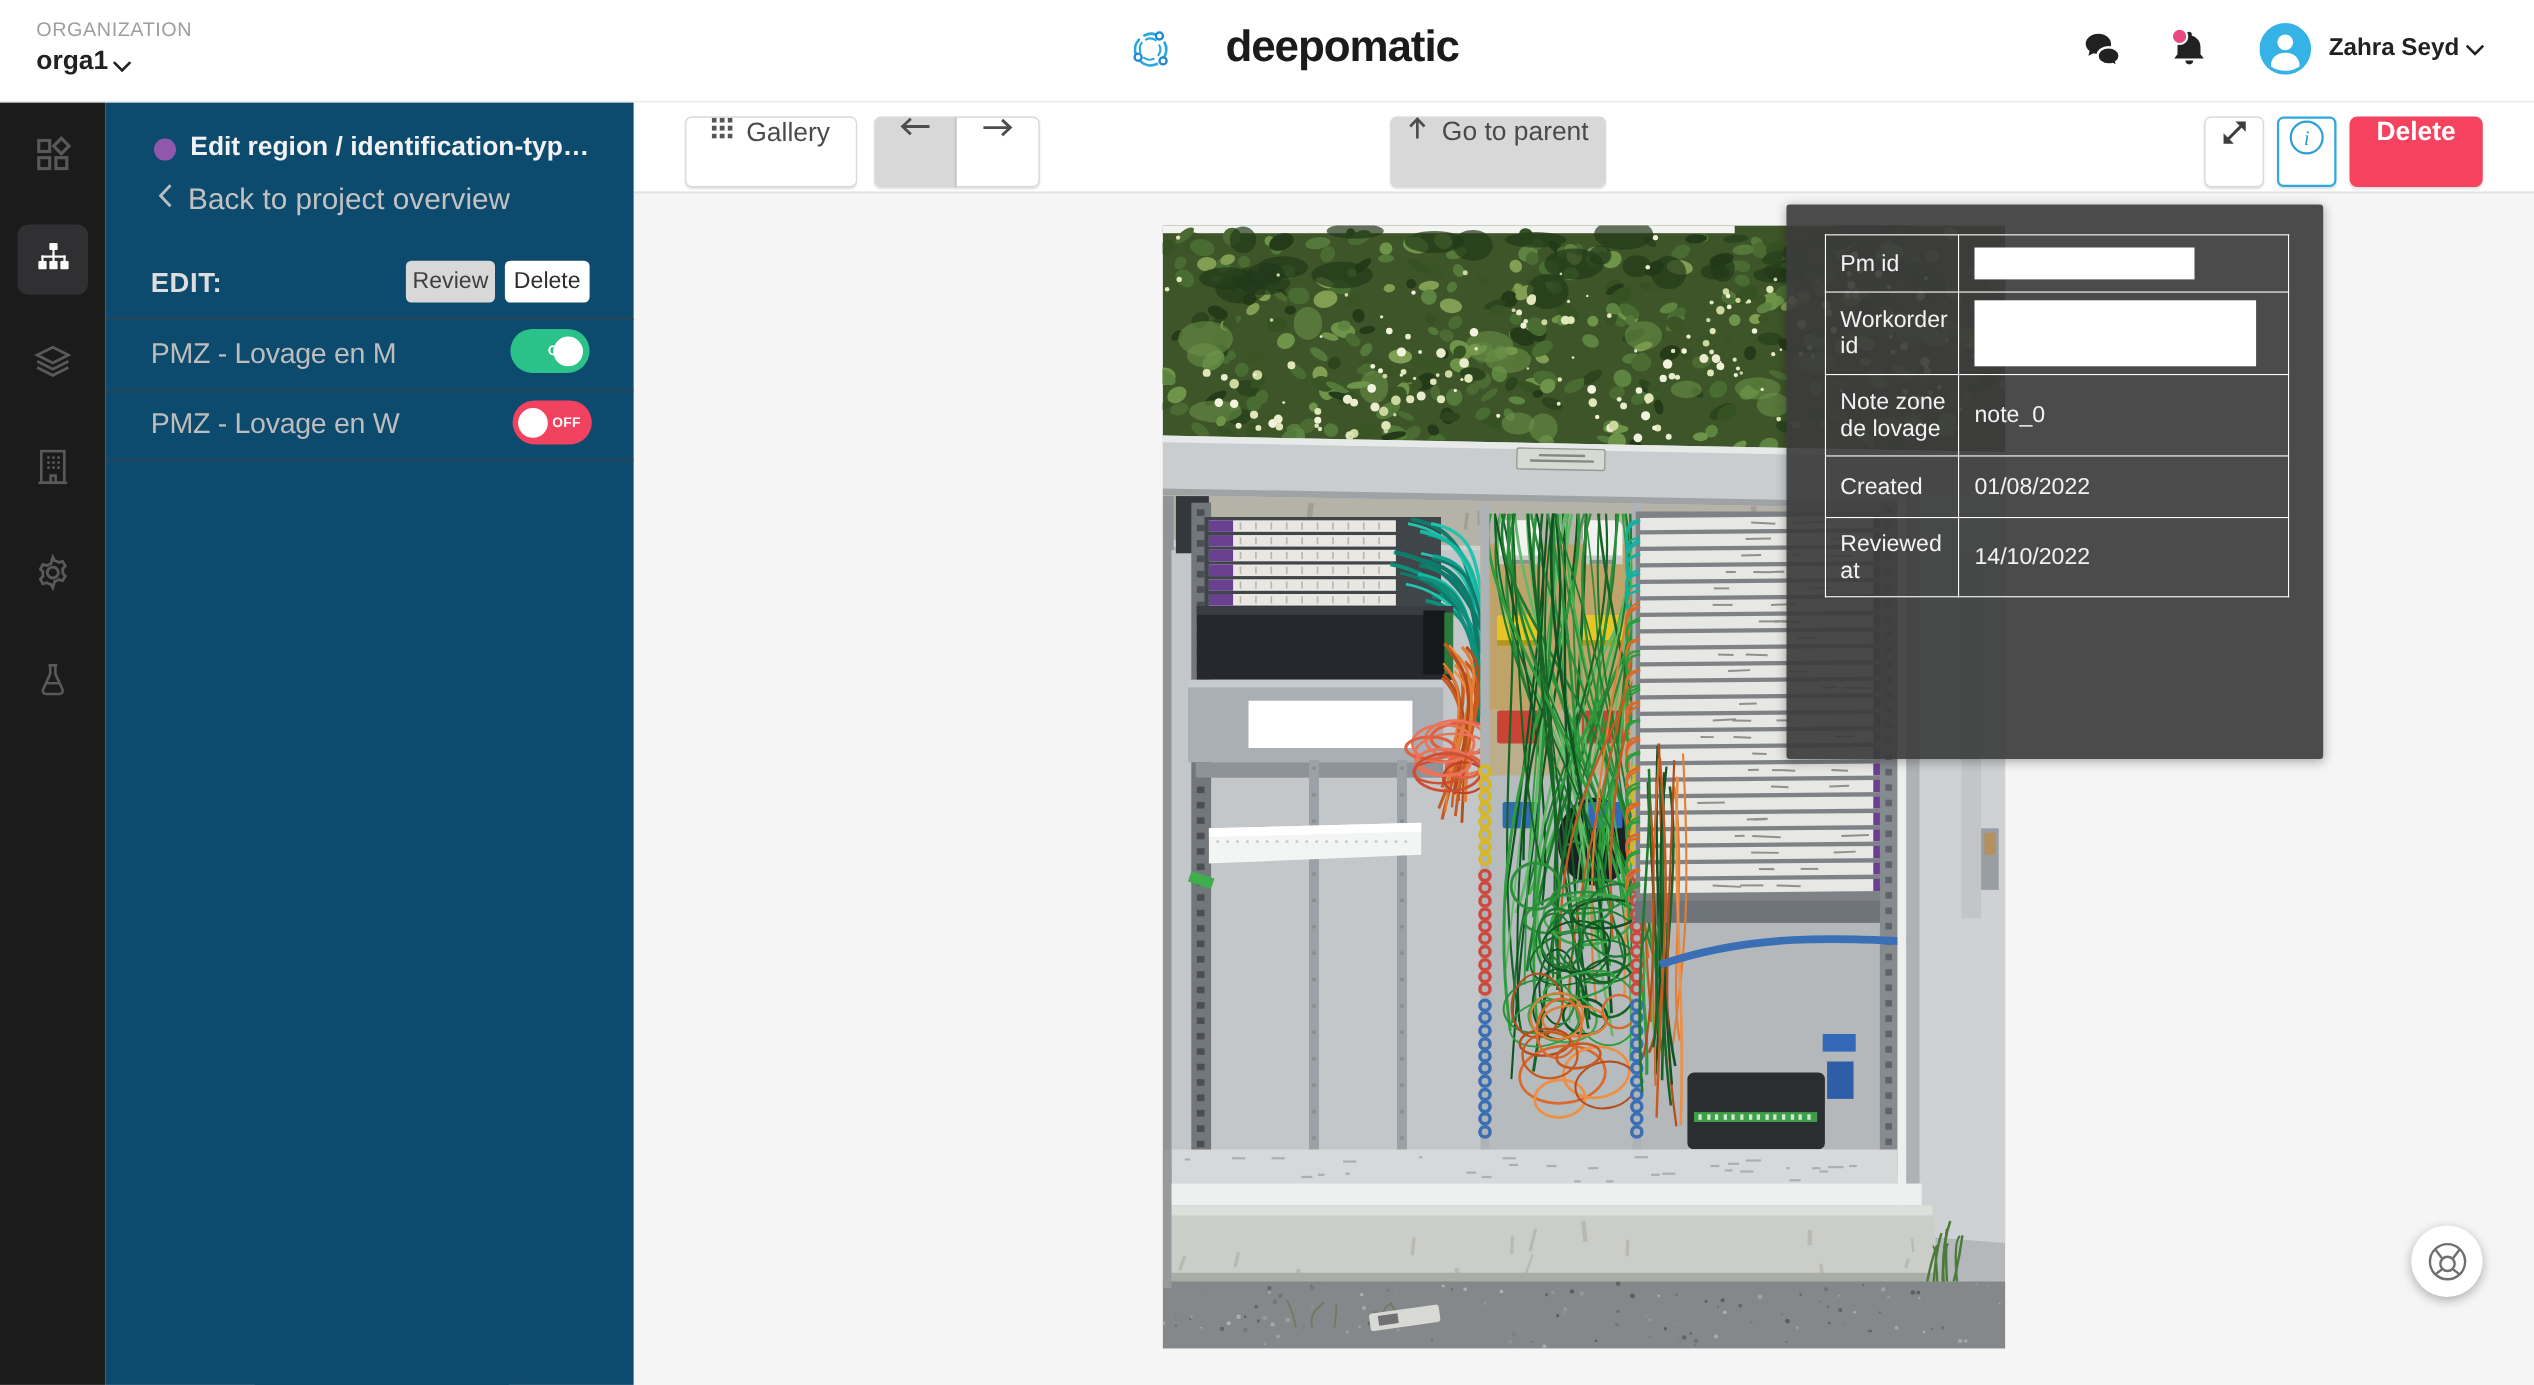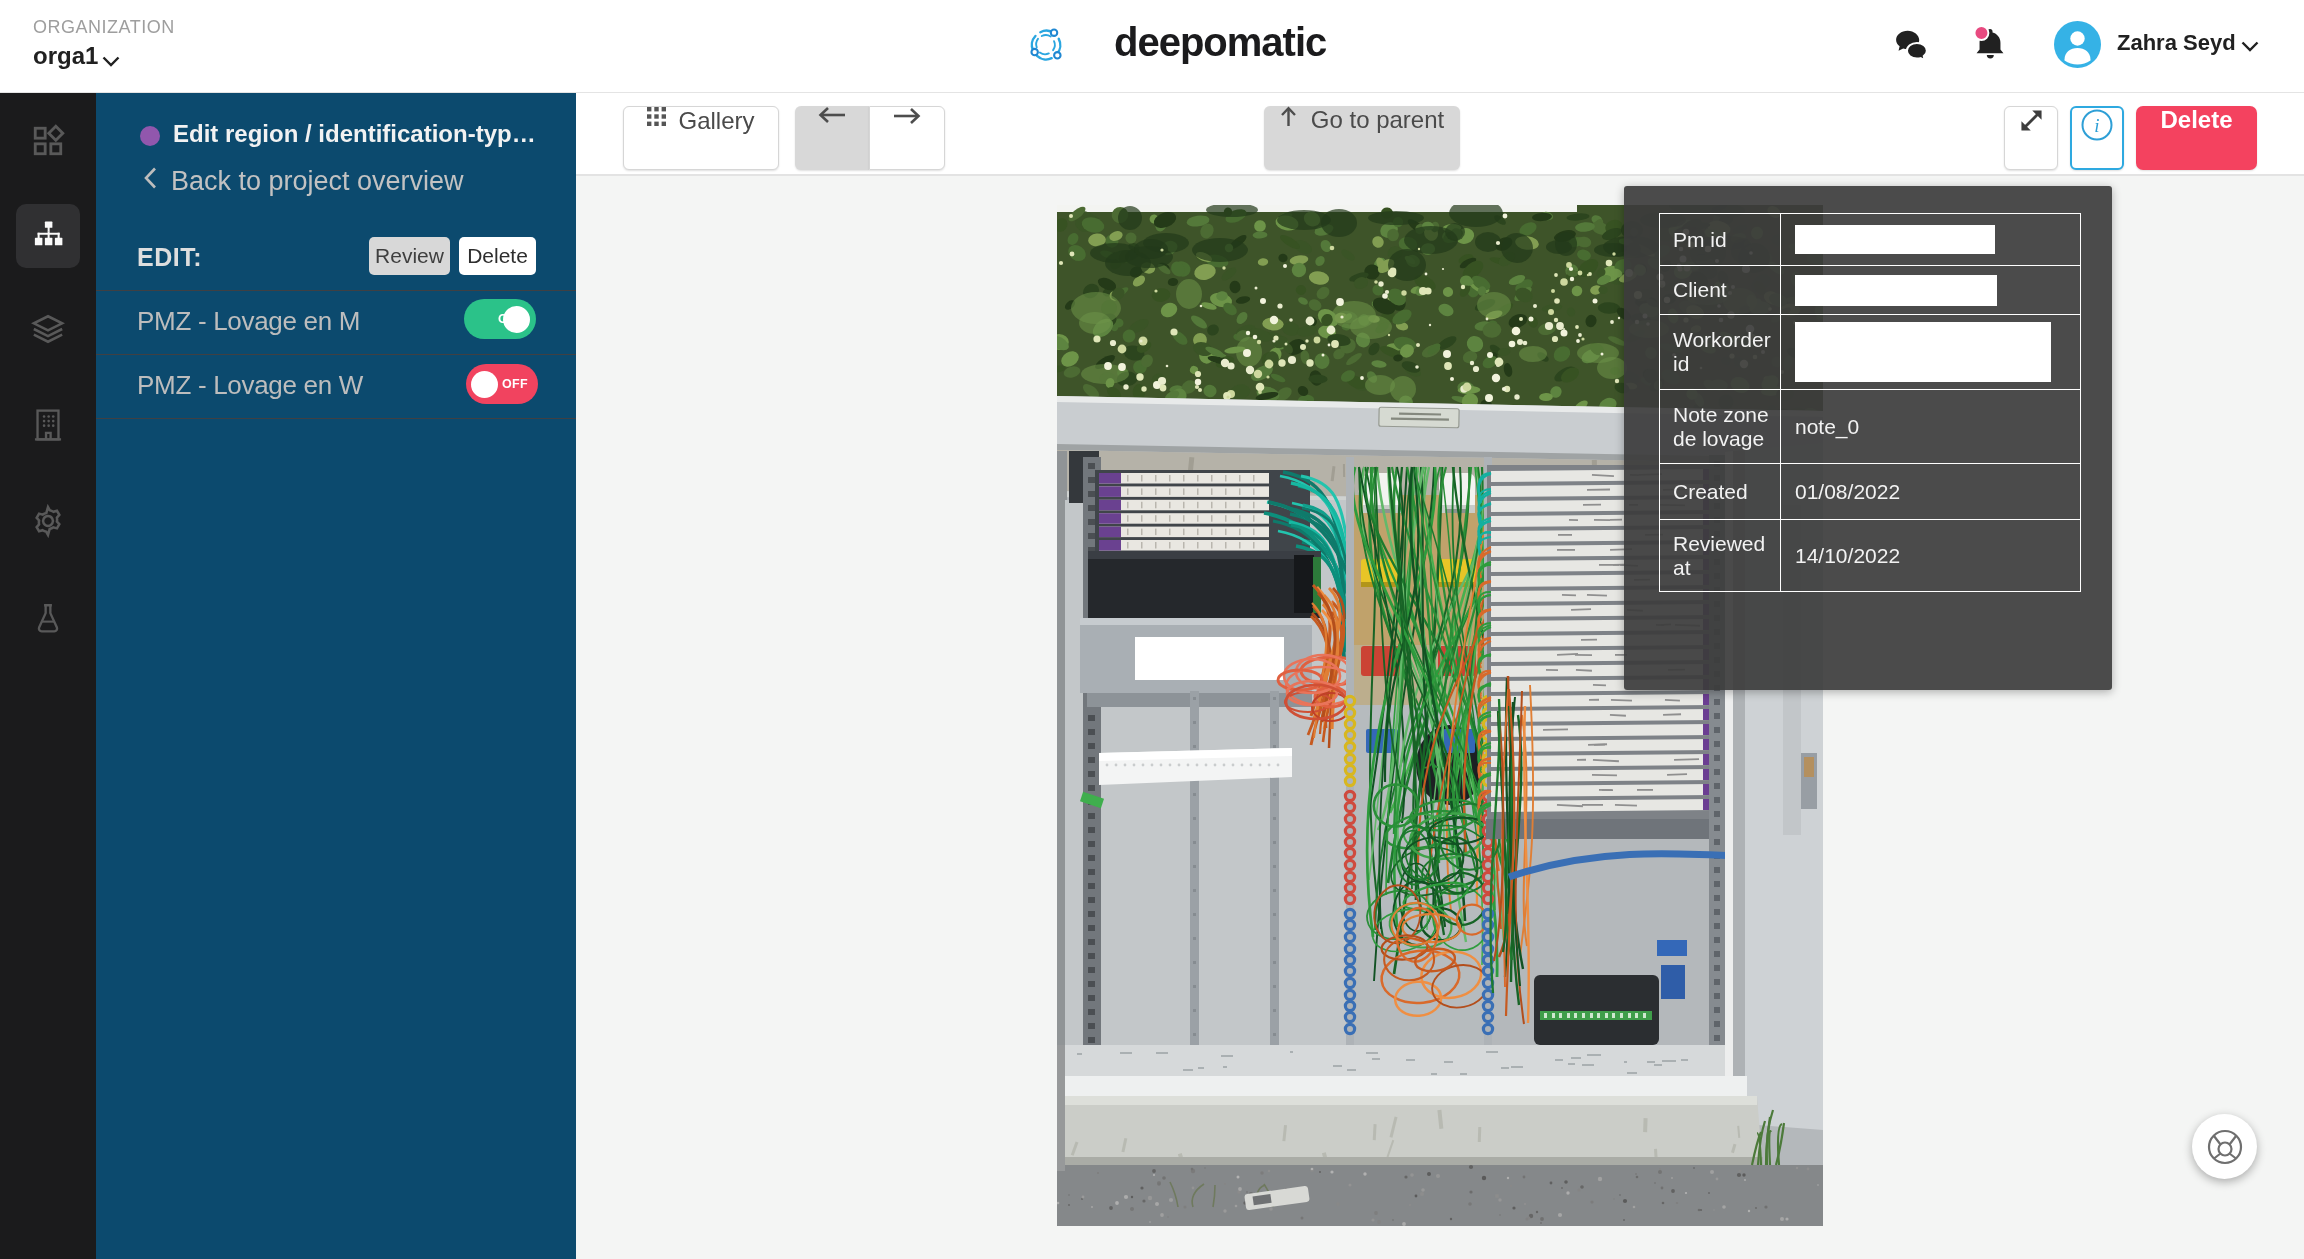--- a/index.html
+++ b/index.html
@@ -1593,26 +1593,20 @@
           <col style="width:121px">
           <col style="width:300px">
         </colgroup>
 <tbody>
           <tr style="height:52px">
             <td class="l">Pm id</td>
             <td class="v">
               <div class="wbox" style="width:200px;height:29px"></div>
             </td>
           </tr>
-<tr style="height:49px">
-            <td class="l">Client</td>
-            <td class="v">
-              <div class="wbox" style="width:202px;height:31px"></div>
-            </td>
-          </tr>
 <tr style="height:75px">
             <td class="l">Workorder id</td>
             <td class="v">
               <div class="wbox" style="width:256px;height:60px"></div>
             </td>
           </tr>
 <tr style="height:74px">
             <td class="l">Note zone de lovage</td>
             <td class="v">note_0</td>
           </tr>

